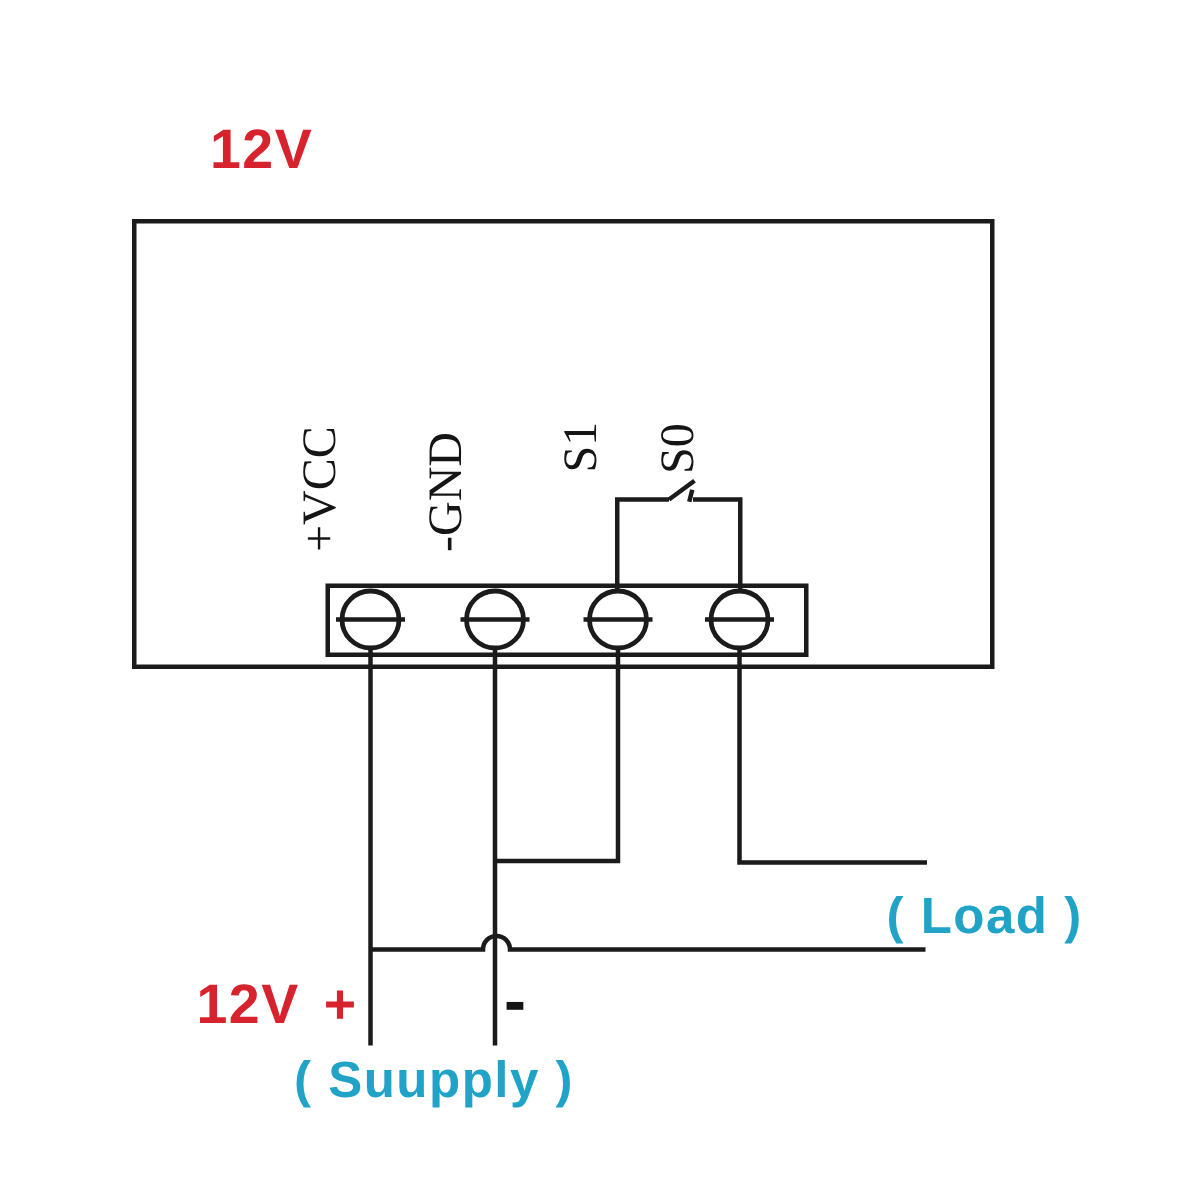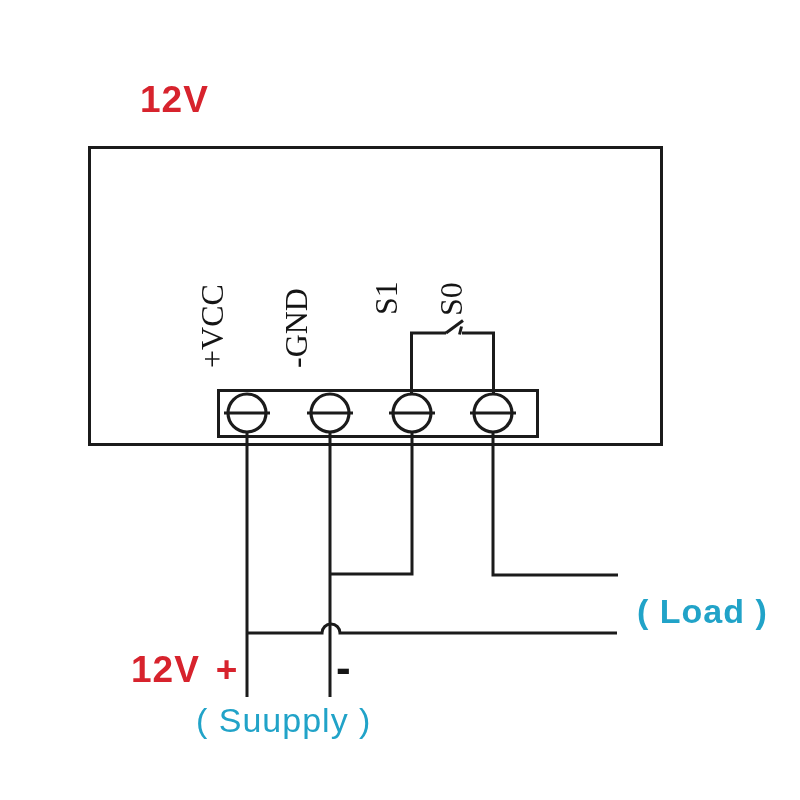--- a/index.html
+++ b/index.html
@@ -70,37 +70,37 @@
   svg.wiring .screw{
     stroke:var(--line,#1b1b1b);
     fill:#ffffff;
     stroke-width:3.2;
   }
   
   .load-label{
     position:absolute;left:591px;top:593px;
     font-weight:bold;font-size:34px;line-height:36px;
     color:var(--accent-cyan,#21a3c8);
-    letter-spacing:1px;white-space:pre;margin-left:46px;
+    letter-spacing:1px;white-space:pre;
   }
   .supply-voltage{
     position:absolute;left:131px;top:652px;
     display:flex;gap:16px;align-items:baseline;
     font-weight:bold;font-size:37px;line-height:36px;
     color:var(--accent-red,#d7232d);
     letter-spacing:1px;
   }
   .supply-minus{
     position:absolute;left:336px;top:646px;
     font-weight:bold;font-size:44px;line-height:44px;
     color:#151515;
   }
   .supply-label{
     position:absolute;left:196px;top:700px;
-    font-weight:normal;font-size:34px;line-height:40px;
+    font-weight:bold;font-size:34px;line-height:40px;
     color:var(--accent-cyan,#21a3c8);
     letter-spacing:1px;white-space:pre;
   }
 </style>
 </head>
 <body>
 
 <div class="canvas">
 
   <div class="title">

